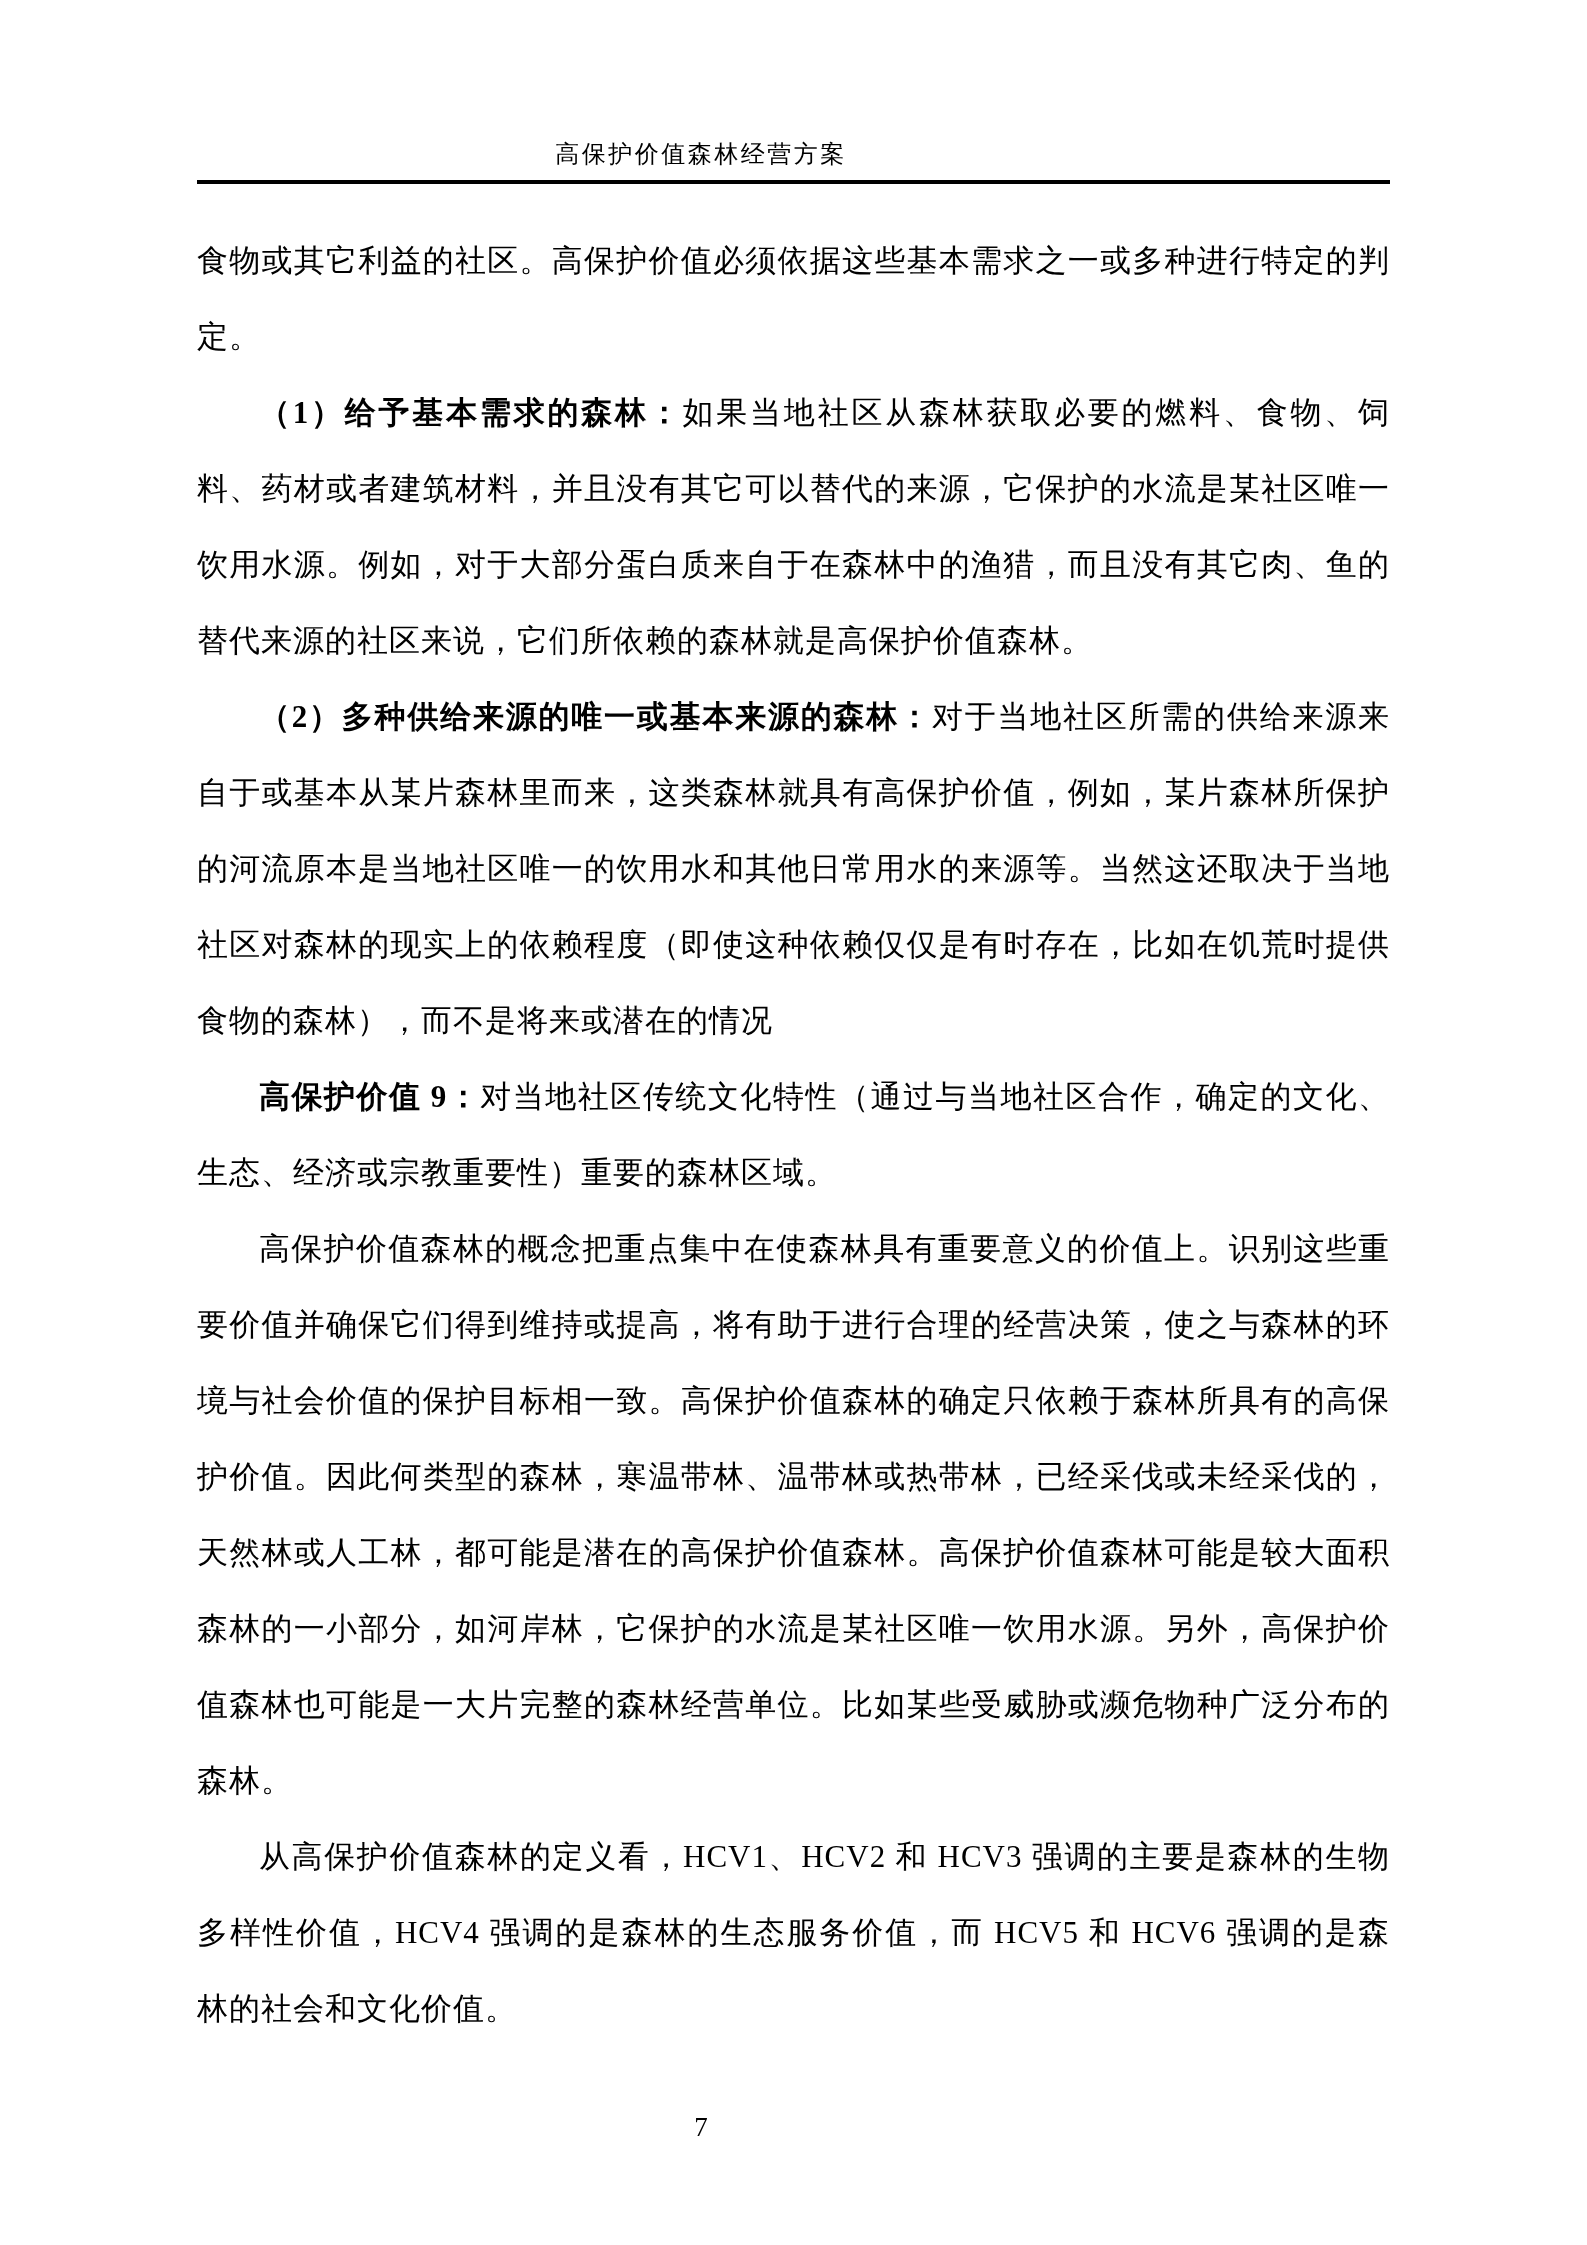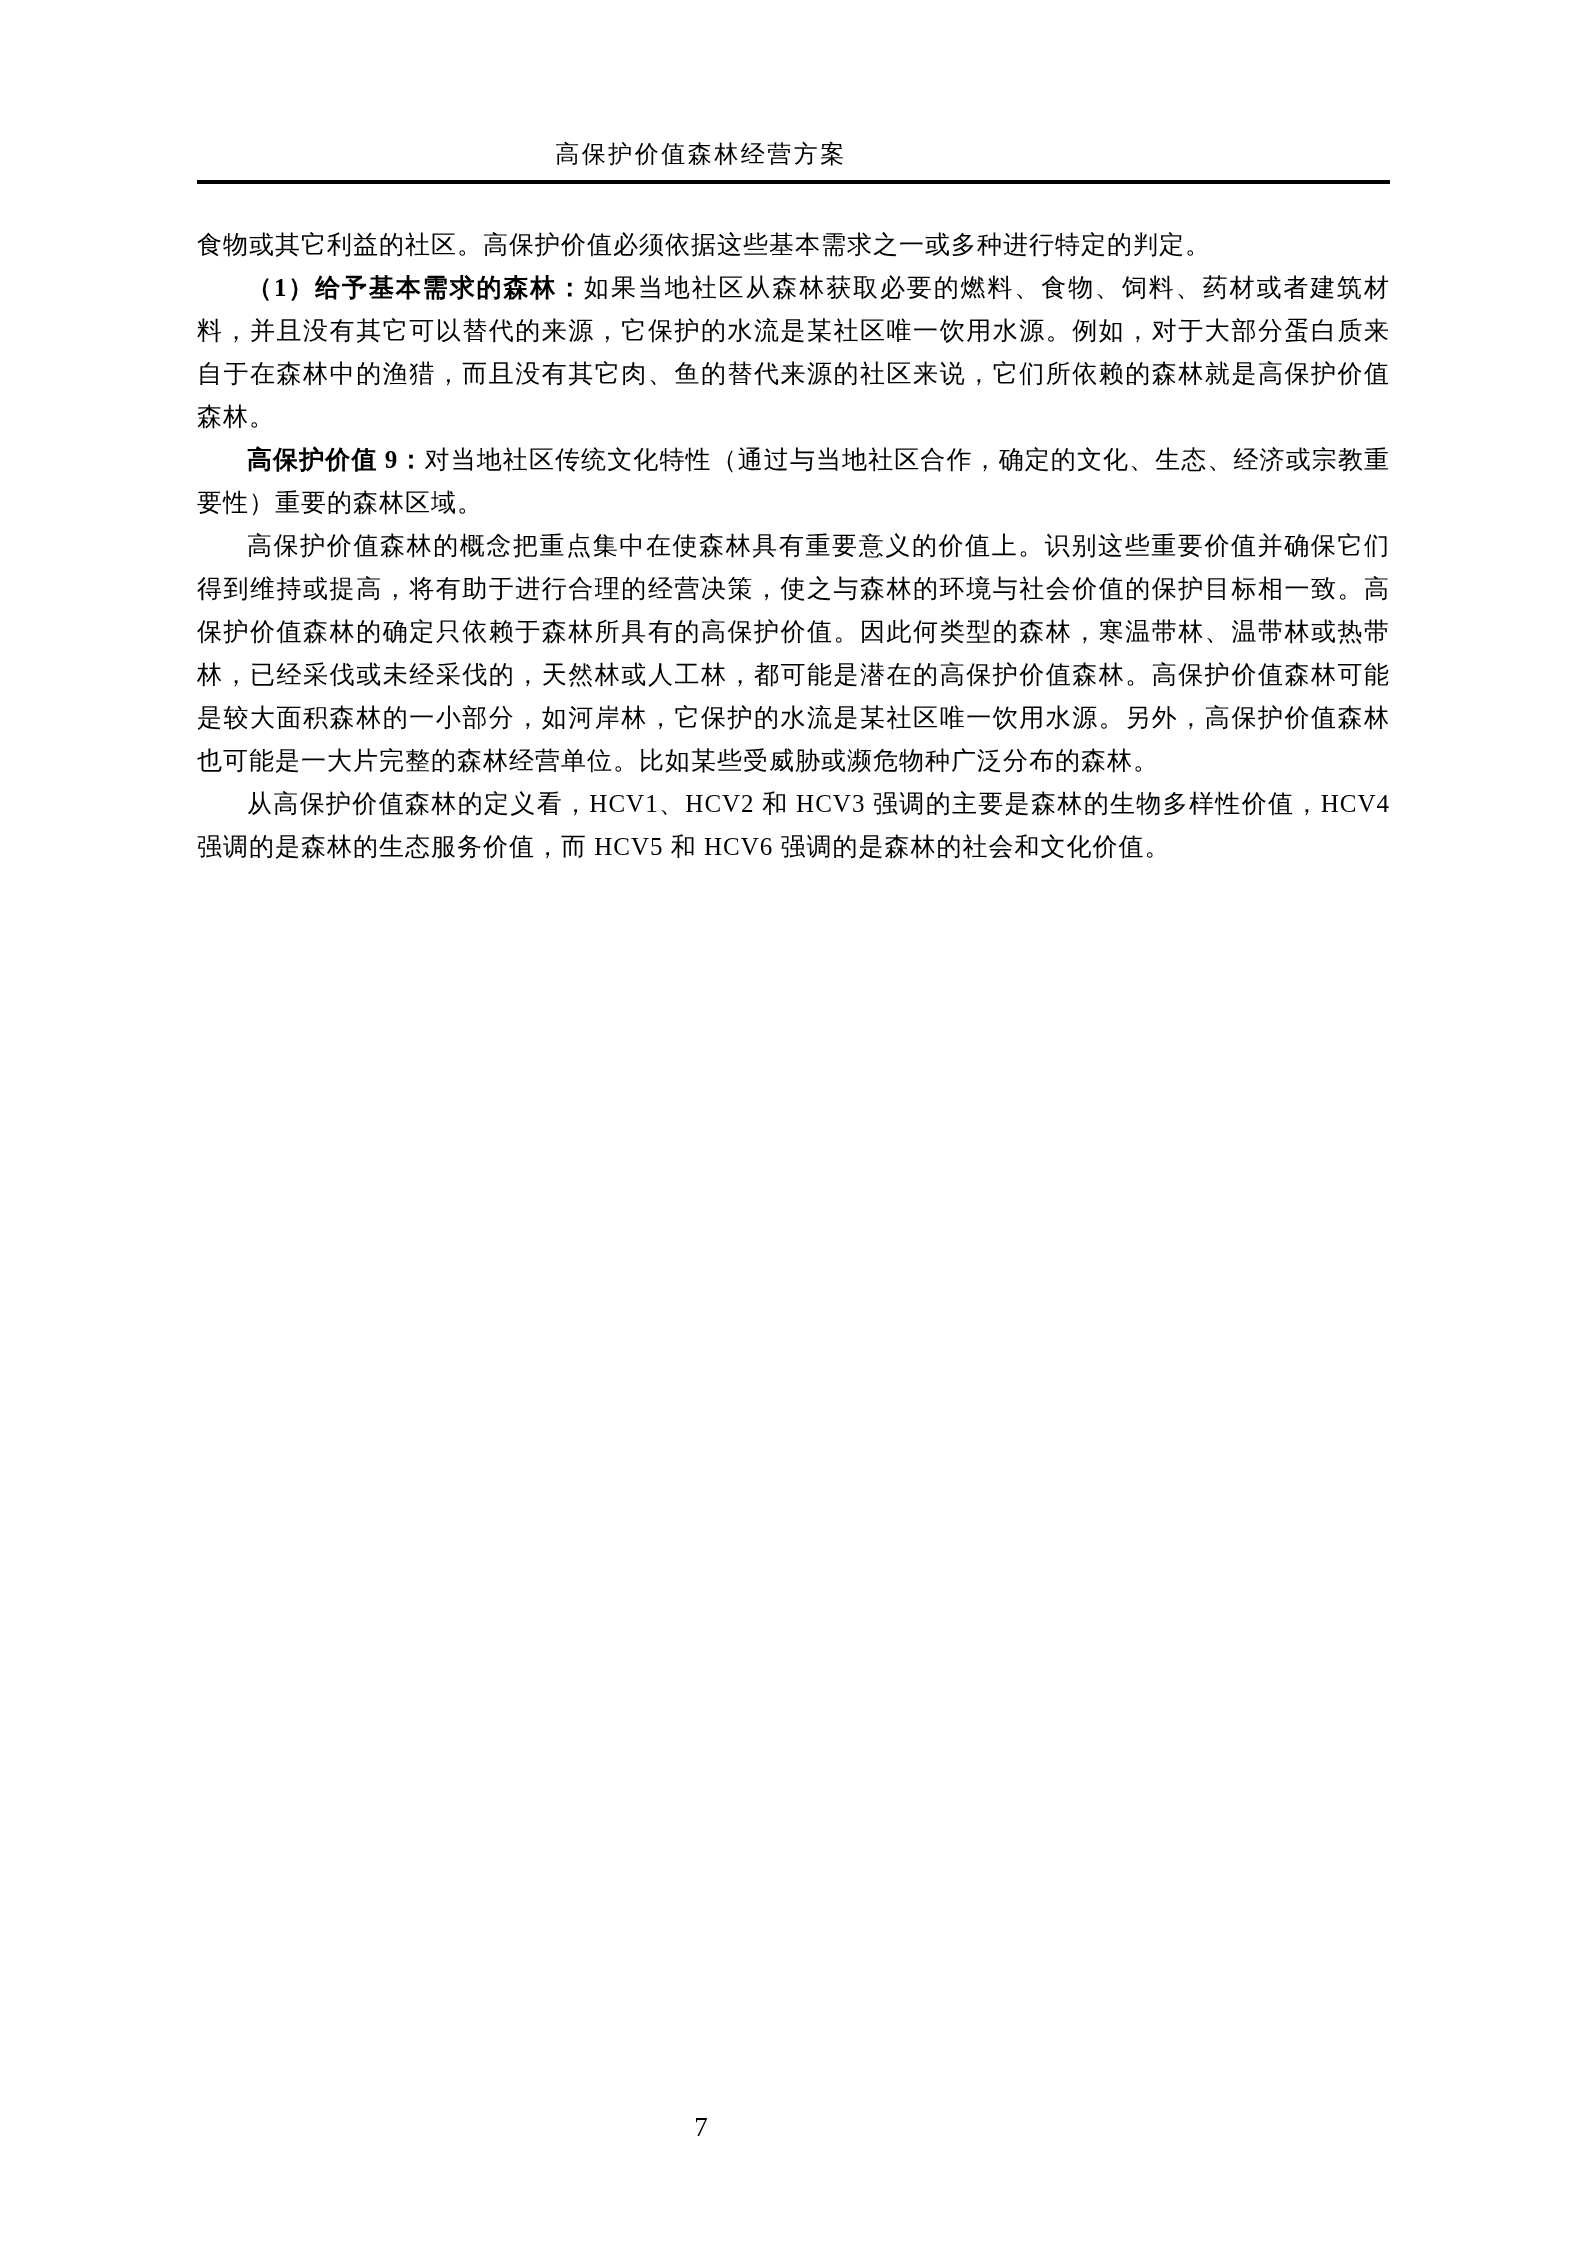--- a/index.html
+++ b/index.html
@@ -36,22 +36,22 @@
     width: 1193px;
     height: 4px;
     background: #000000;
   }
   
   .body-text {
     position: absolute;
     top: 190px;
     left: 197px;
     width: 1193px;
-    font-size: 25px;
-    line-height: 43px;
+    font-size: 31px;
+    line-height: 76px;
     letter-spacing: 1px;
     text-align: justify;
   }
   .body-text p {
     margin: 0;
     padding: 0;
   }
   .body-text p.indent {
     text-indent: 2em;
   }
@@ -101,20 +101,21 @@
 <body>
 
 <div class="page">
 
   <div class="header-title">高保护价值森林经营方案</div>
   <div class="header-rule"></div>
 
   <div class="body-text">
     <p><span class="lead"></span><span>食物或其它利益的社区。高保护价值必须依据这些基本需求之一或多种进行特定的判定。</span></p>
     <p class="indent"><span class="lead">（1）给予基本需求的森林：</span><span>如果当地社区从森林获取必要的燃料、食物、饲料、药材或者建筑材料，并且没有其它可以替代的来源，它保护的水流是某社区唯一饮用水源。例如，对于大部分蛋白质来自于在森林中的渔猎，而且没有其它肉、鱼的替代来源的社区来说，它们所依赖的森林就是高保护价值森林。</span></p>
+    <p class="indent"><span class="lead">（2）多种供给来源的唯一或基本来源的森林：</span><span>对于当地社区所需的供给来源来自于或基本从某片森林里而来，这类森林就具有高保护价值，例如，某片森林所保护的河流原本是当地社区唯一的饮用水和其他日常用水的来源等。当然这还取决于当地社区对森林的现实上的依赖程度（即使这种依赖仅仅是有时存在，比如在饥荒时提供食物的森林），而不是将来或潜在的情况</span></p>
     <p class="indent"><span class="lead">高保护价值 9：</span><span>对当地社区传统文化特性（通过与当地社区合作，确定的文化、生态、经济或宗教重要性）重要的森林区域。</span></p>
     <p class="indent"><span class="lead"></span><span>高保护价值森林的概念把重点集中在使森林具有重要意义的价值上。识别这些重要价值并确保它们得到维持或提高，将有助于进行合理的经营决策，使之与森林的环境与社会价值的保护目标相一致。高保护价值森林的确定只依赖于森林所具有的高保护价值。因此何类型的森林，寒温带林、温带林或热带林，已经采伐或未经采伐的，天然林或人工林，都可能是潜在的高保护价值森林。高保护价值森林可能是较大面积森林的一小部分，如河岸林，它保护的水流是某社区唯一饮用水源。另外，高保护价值森林也可能是一大片完整的森林经营单位。比如某些受威胁或濒危物种广泛分布的森林。</span></p>
     <p class="indent"><span class="lead"></span><span>从高保护价值森林的定义看，HCV1、HCV2 和 HCV3 强调的主要是森林的生物多样性价值，HCV4 强调的是森林的生态服务价值，而 HCV5 和 HCV6 强调的是森林的社会和文化价值。</span></p>
   </div>
 
   <div class="page-number">7</div>
 
   <div class="logo">
     <svg class="logo-tree" viewBox="0 0 60 54" xmlns="http://www.w3.org/2000/svg">
       <polygon points="30,14 0,50 60,50" fill="#b4dec0"></polygon>

